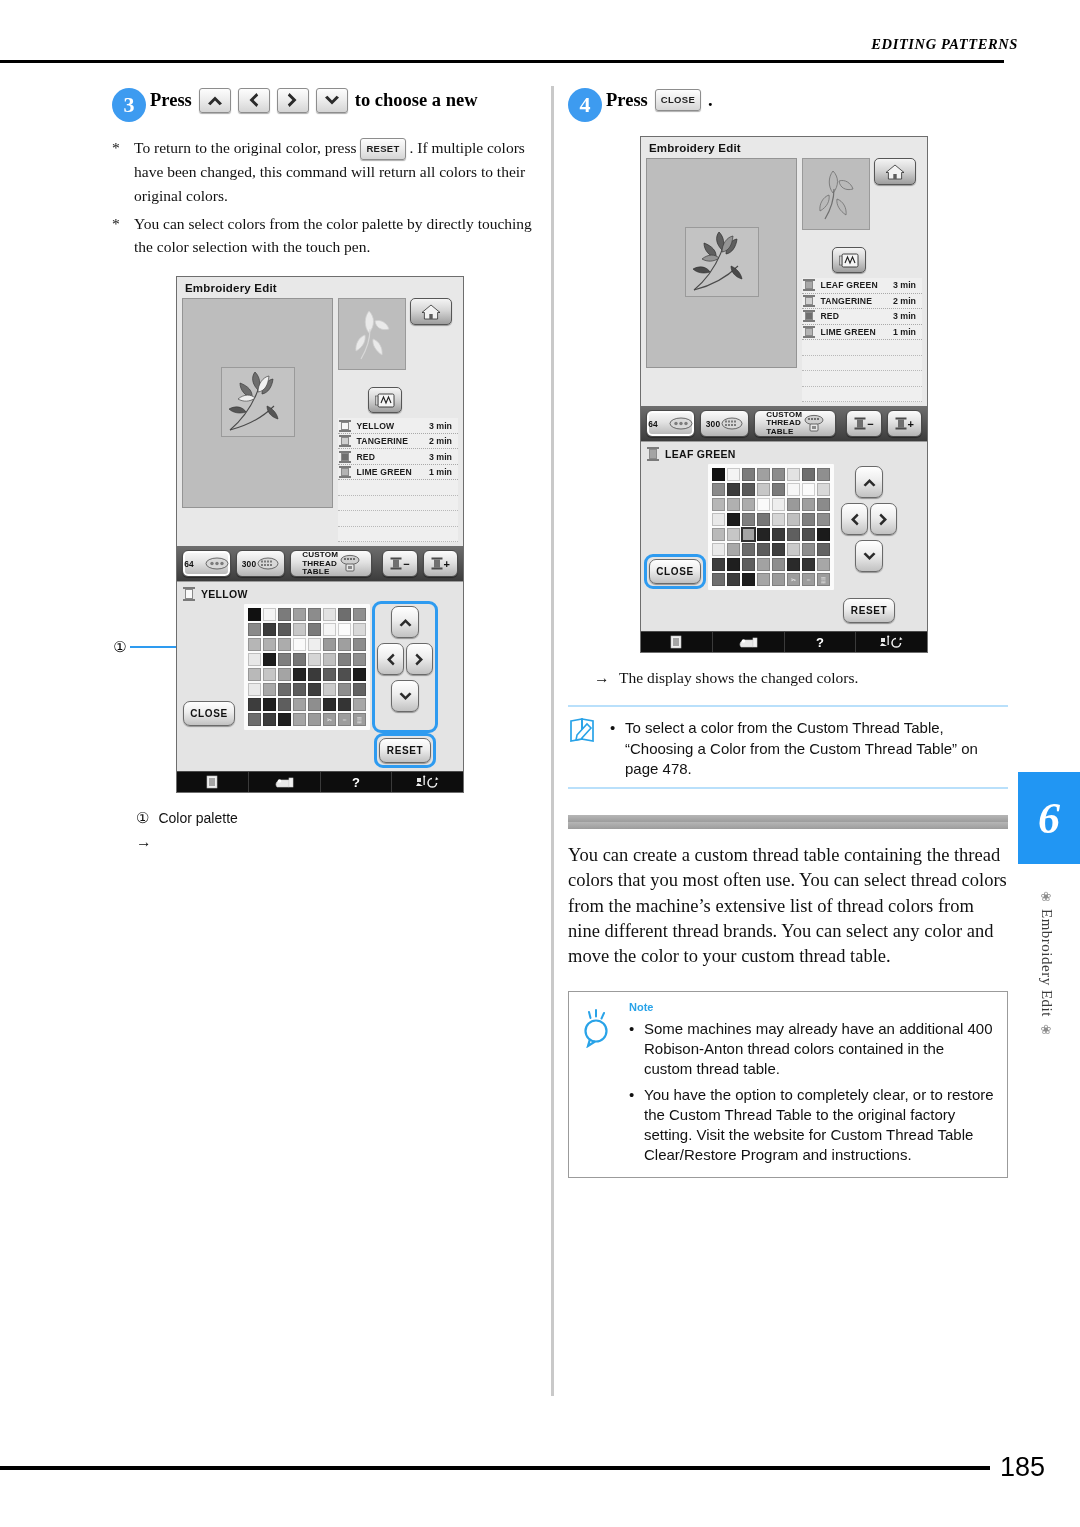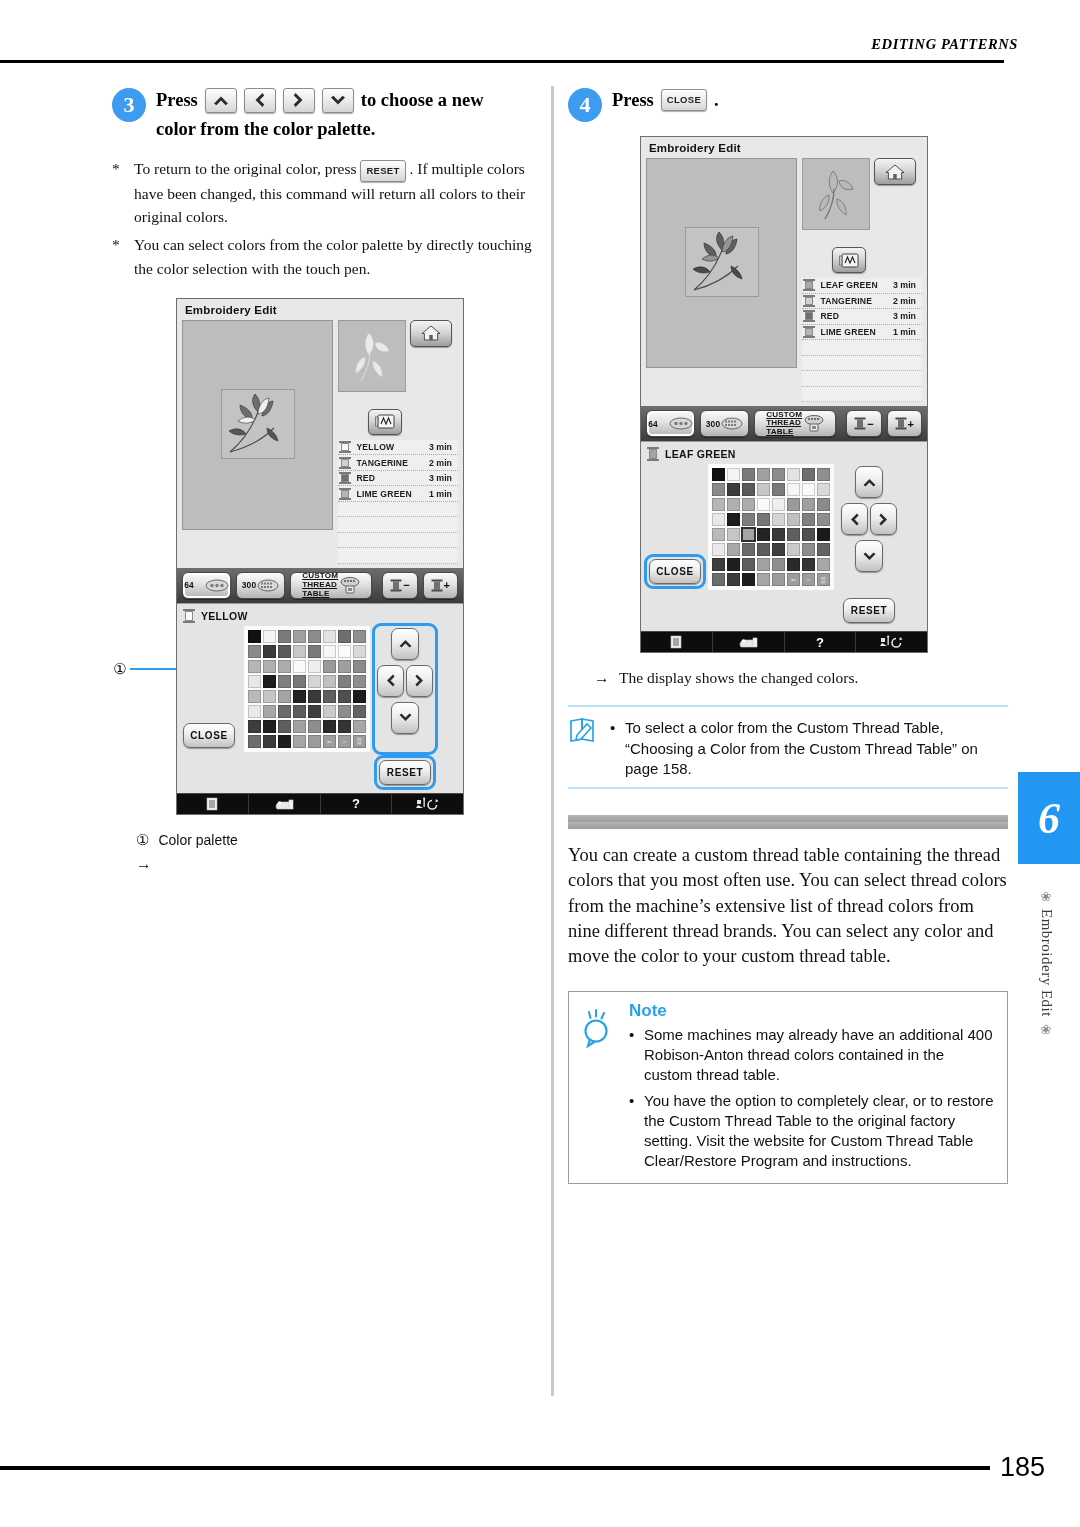--- a/index.html
+++ b/index.html
@@ -71,21 +71,21 @@
   .step-row { display: flex; align-items: flex-start; gap: 0; }
   .step-badge {
     width: 34px; height: 34px; border-radius: 50%;
     background: #3d9bf0; color: #fff;
     font-family: "Liberation Serif", serif;
     font-weight: bold; font-size: 22px;
     display: flex; align-items: center; justify-content: center;
     flex: 0 0 auto; margin-top: 2px;
   }
   .step-text {
-    margin-left: 10px;
+    margin-left: 4px;
     font-family: "Liberation Serif", serif;
     font-weight: bold; font-size: 18.5px; color: #000;
     line-height: 1.55;
   }
   .step-text .kline { display: flex; align-items: center; gap: 7px; flex-wrap: wrap; }
 
   
   .key {
     display: inline-flex; align-items: center; justify-content: center;
     border: 1px solid #8d8d8d; border-radius: 3px;
@@ -182,21 +182,21 @@
   .tbtn {
     border: 1px solid #4a4a4a; border-radius: 6px;
     background: linear-gradient(#fbfbfb 0%, #e2e2e2 45%, #b4b4b4 100%);
     box-shadow: 0 1px 1px rgba(0,0,0,.4);
     display: flex; align-items: center; justify-content: center;
     height: 27px; color: #111;
     font-size: 8.4px; font-weight: bold; letter-spacing: .2px;
   }
   .tbtn.w64 { width: 50px; gap: 11px; text-align: center; }
   .tbtn.w300 { width: 50px; gap: 1px; }
-  .tbtn.wctt { width: 84px; gap: 1px; padding: 0 3px; text-decoration: underline; }
+  .tbtn.wctt { width: 84px; gap: 1px; padding: 0 3px; }
   .tbtn.wsp { width: 36px; }
   .ctt-label { line-height: 1.07; text-align: left; font-size: 8.1px; }
   .sel-ring { box-shadow: 0 0 0 2px #ffffff inset, 0 1px 1px rgba(0,0,0,.4); }
 
   
   .palette-panel {
     background: #e4e4e4; border-top: 1px solid #9a9a9a;
     padding: 5px 6px 6px 6px; position: relative;
   }
   .palette-head { display: flex; align-items: center; gap: 6px; margin-bottom: 3px; }
@@ -289,21 +289,21 @@
   }
 
   .note-box {
     margin-top: 22px; border: 1.5px solid #9b9b9b; background: #fff;
     padding: 10px 12px 12px 10px;
     display: flex; gap: 8px; align-items: flex-start;
   }
   .note-icon { flex: 0 0 42px; padding-top: 6px; }
   .note-title {
     color: #29a3e8; font-family: "Liberation Sans", sans-serif;
-    font-weight: bold; font-size: 17px; line-height: 1;
+    font-weight: bold; font-size: 11px; line-height: 1;
   }
   .note-li {
     display: flex; gap: 7px; margin-top: 6px;
     font-family: "Liberation Sans", sans-serif; font-size: 15px;
     line-height: 1.33; color: #111;
   }
   .note-li .dot { flex: 0 0 8px; }
 </style>
 </head>
 <body>
@@ -347,21 +347,20 @@
               <path d="M3.5 2 L10.5 9 L3.5 16 L1.8 13.6 L6.4 9 L1.8 4.4 Z" fill="#2b2b2b"></path>
             </svg>
         </span>
         <span class="key key-arrow">
           <svg width="18" height="13" viewBox="0 0 18 13">
               <path d="M2 3.5 L9 10.5 L16 3.5 L13.6 1.8 L9 6.4 L4.4 1.8 Z" fill="#2b2b2b"></path>
             </svg>
         </span>
         <span>to choose a new</span>
       </div>
-      <div>color from the color palette.</div>
     </div>
   </div>
 
   <div class="note-list">
     <div class="note-item">
       <span class="star">*</span>
       <span class="body">
         <span>To return to the original color, press</span>
         <span class="key key-word">RESET</span>
         <span>. If multiple colors have been changed, this command will return all colors to their original colors.</span>
@@ -1039,21 +1038,21 @@
       <div class="memo-icon">
         <svg width="32" height="28" viewBox="0 0 32 28">
           <path d="M3 5 L14 3 L14 23 L3 25 Z" fill="none" stroke="#29a3e8" stroke-width="1.7"></path>
           <path d="M14 3 L25 5 L25 25 L14 23 Z" fill="none" stroke="#29a3e8" stroke-width="1.7"></path>
           <path d="M9 19 L19 8 L23 12 L13 23 L8 24 Z" fill="#fff" stroke="#29a3e8" stroke-width="1.6"></path>
         </svg>
       </div>
       <div class="memo-body">
         <div class="memo-li">
           <span class="dot">•</span>
-          <span>To select a color from the Custom Thread Table, “Choosing a Color from the Custom Thread Table” on page 158.</span>
+          <span>To select a color from the Custom Thread Table, “Choosing a Color from the Custom Thread Table” on page 478.</span>
         </div>
       </div>
     </div>
     <div class="rule-thin" style="margin-top:8px"></div>
   </div>
 
   <div class="section-title-wrap">
     <div class="band"></div>
     <div class="band"></div>
   </div>

